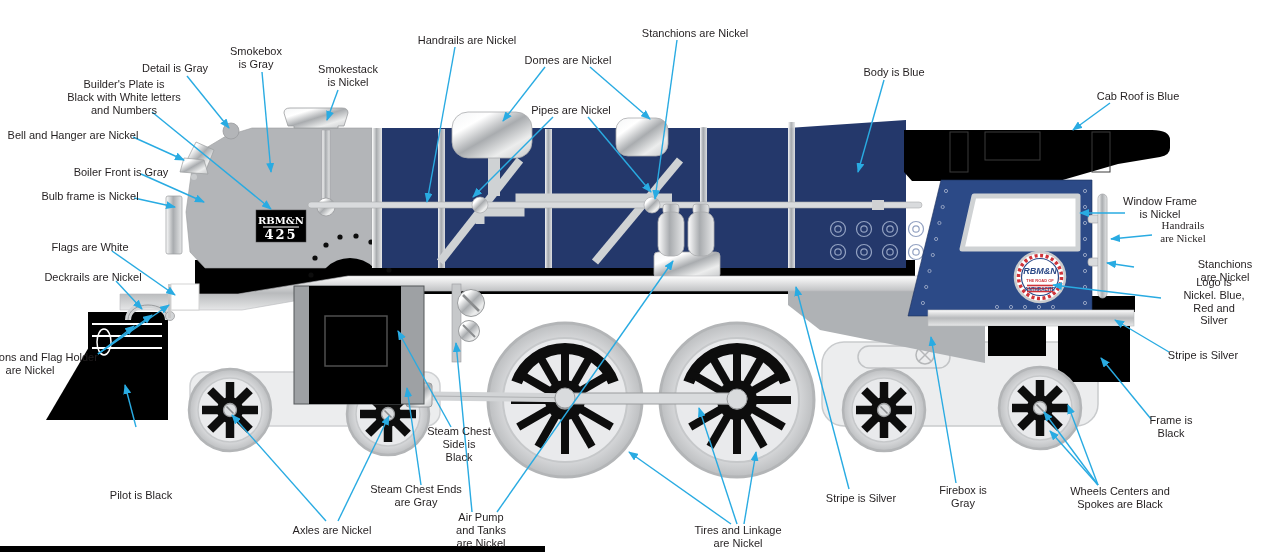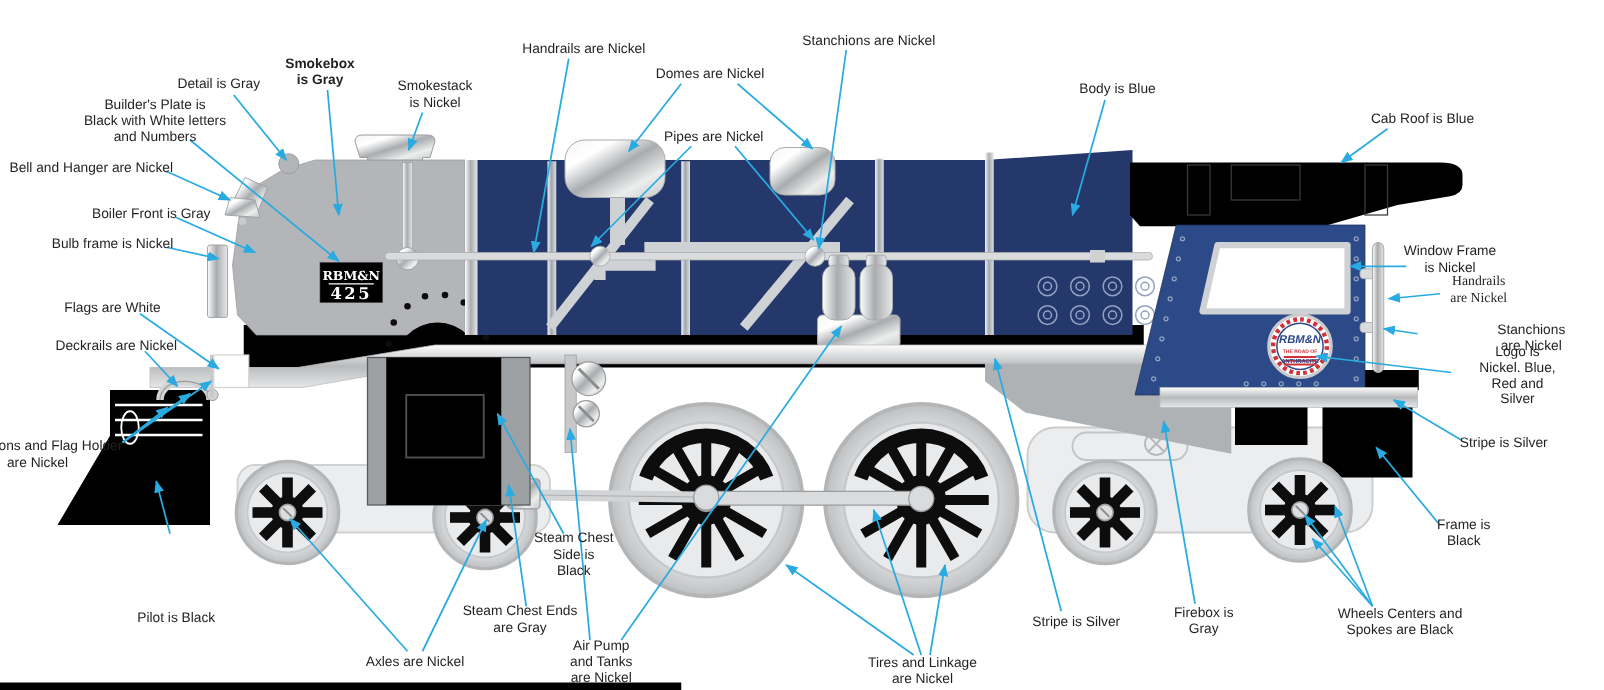--- a/index.html
+++ b/index.html
@@ -346,21 +346,21 @@
         <line x1="1152" y1="235" x2="1111" y2="239" stroke="#29ABE2" stroke-width="1.4" marker-end="url(#arrow)"></line>
         <line x1="1134" y1="267" x2="1107" y2="263" stroke="#29ABE2" stroke-width="1.4" marker-end="url(#arrow)"></line>
         <line x1="1161" y1="298" x2="1053" y2="285" stroke="#29ABE2" stroke-width="1.4" marker-end="url(#arrow)"></line>
         <line x1="1169" y1="352" x2="1115" y2="320" stroke="#29ABE2" stroke-width="1.4" marker-end="url(#arrow)"></line>
         <line x1="1151" y1="419" x2="1101" y2="358" stroke="#29ABE2" stroke-width="1.4" marker-end="url(#arrow)"></line>
       </g>
 </svg>
 
 <div id="labelLayer">
       <div class="callout" style="left: 467px; top: 40px;">Handrails are Nickel</div>
-      <div class="callout" style="left: 256px; top: 58px; font-weight: bold;">Smokebox
+      <div class="callout" style="left: 256px; top: 58px;">Smokebox
 is Gray</div>
       <div class="callout" style="left: 175px; top: 68px;">Detail is Gray</div>
       <div class="callout" style="left: 348px; top: 76px;">Smokestack
 is Nickel</div>
       <div class="callout" style="left: 124px; top: 97px;">Builder's Plate is
 Black with White letters
 and Numbers</div>
       <div class="callout" style="left: 568px; top: 60px;">Domes are Nickel</div>
       <div class="callout" style="left: 571px; top: 110px;">Pipes are Nickel</div>
       <div class="callout" style="left: 695px; top: 33px;">Stanchions are Nickel</div>

